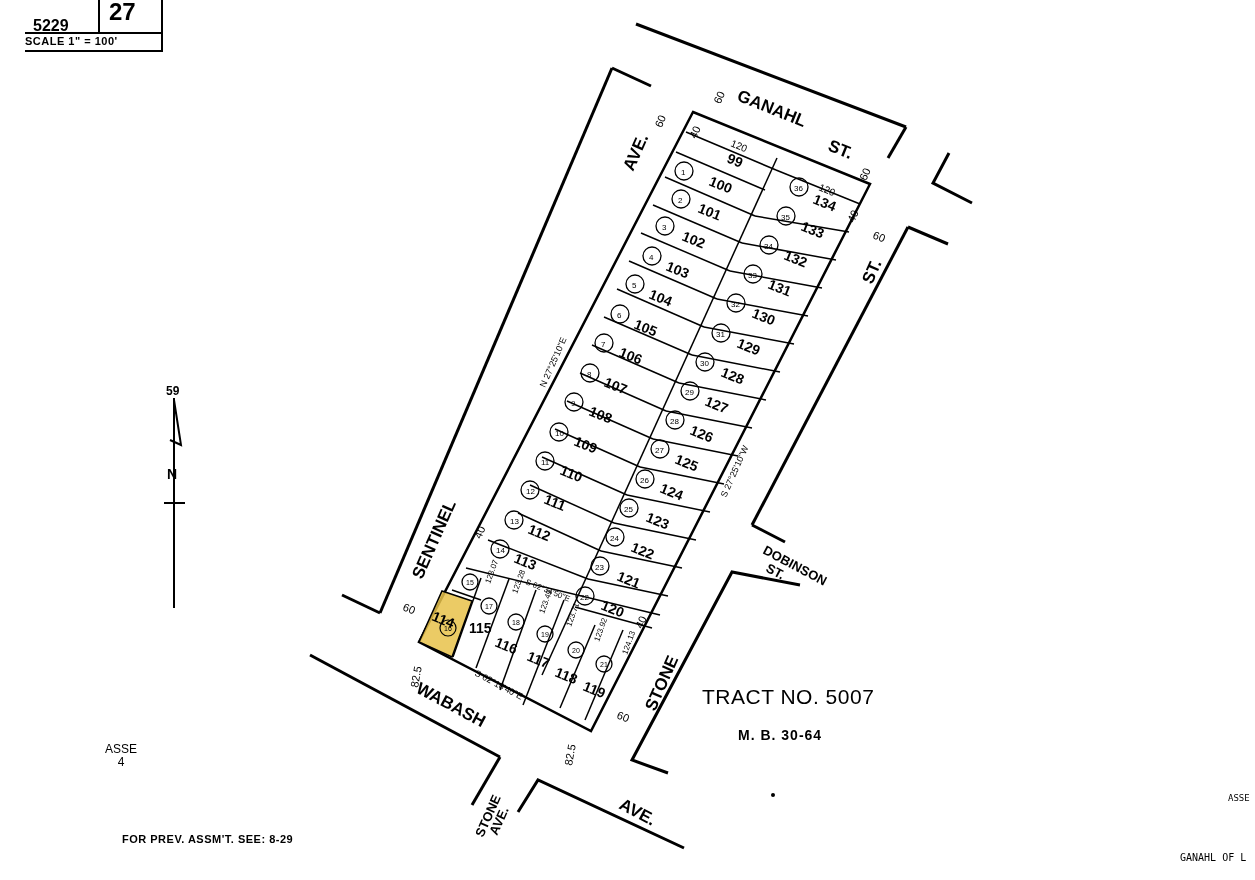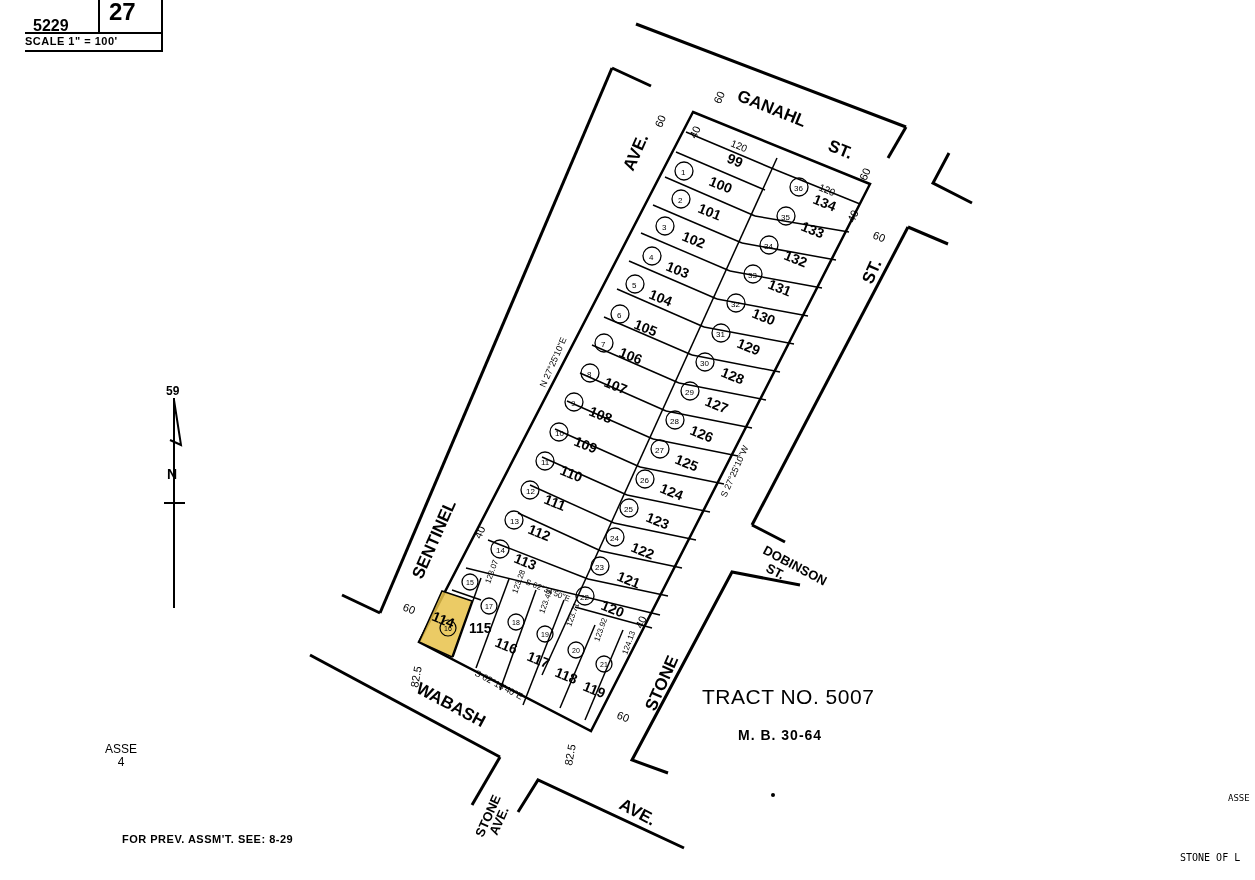--- a/index.html
+++ b/index.html
@@ -347,13 +347,13 @@
 </svg>
 
 <div class="abs tract">TRACT NO. 5007</div>
 <div class="abs mb">M. B. 30-64</div>
 <div class="abs code">
   <div>ASSE</div>
   <div>4</div>
 </div>
 <div class="abs prev">FOR PREV. ASSM'T. SEE: 8-29</div>
 <div class="abs corner1">ASSE</div>
-<div class="abs corner2">STONE OF L</div>
+<div class="abs corner2">GANAHL OF L</div>
 
 </body></html>

